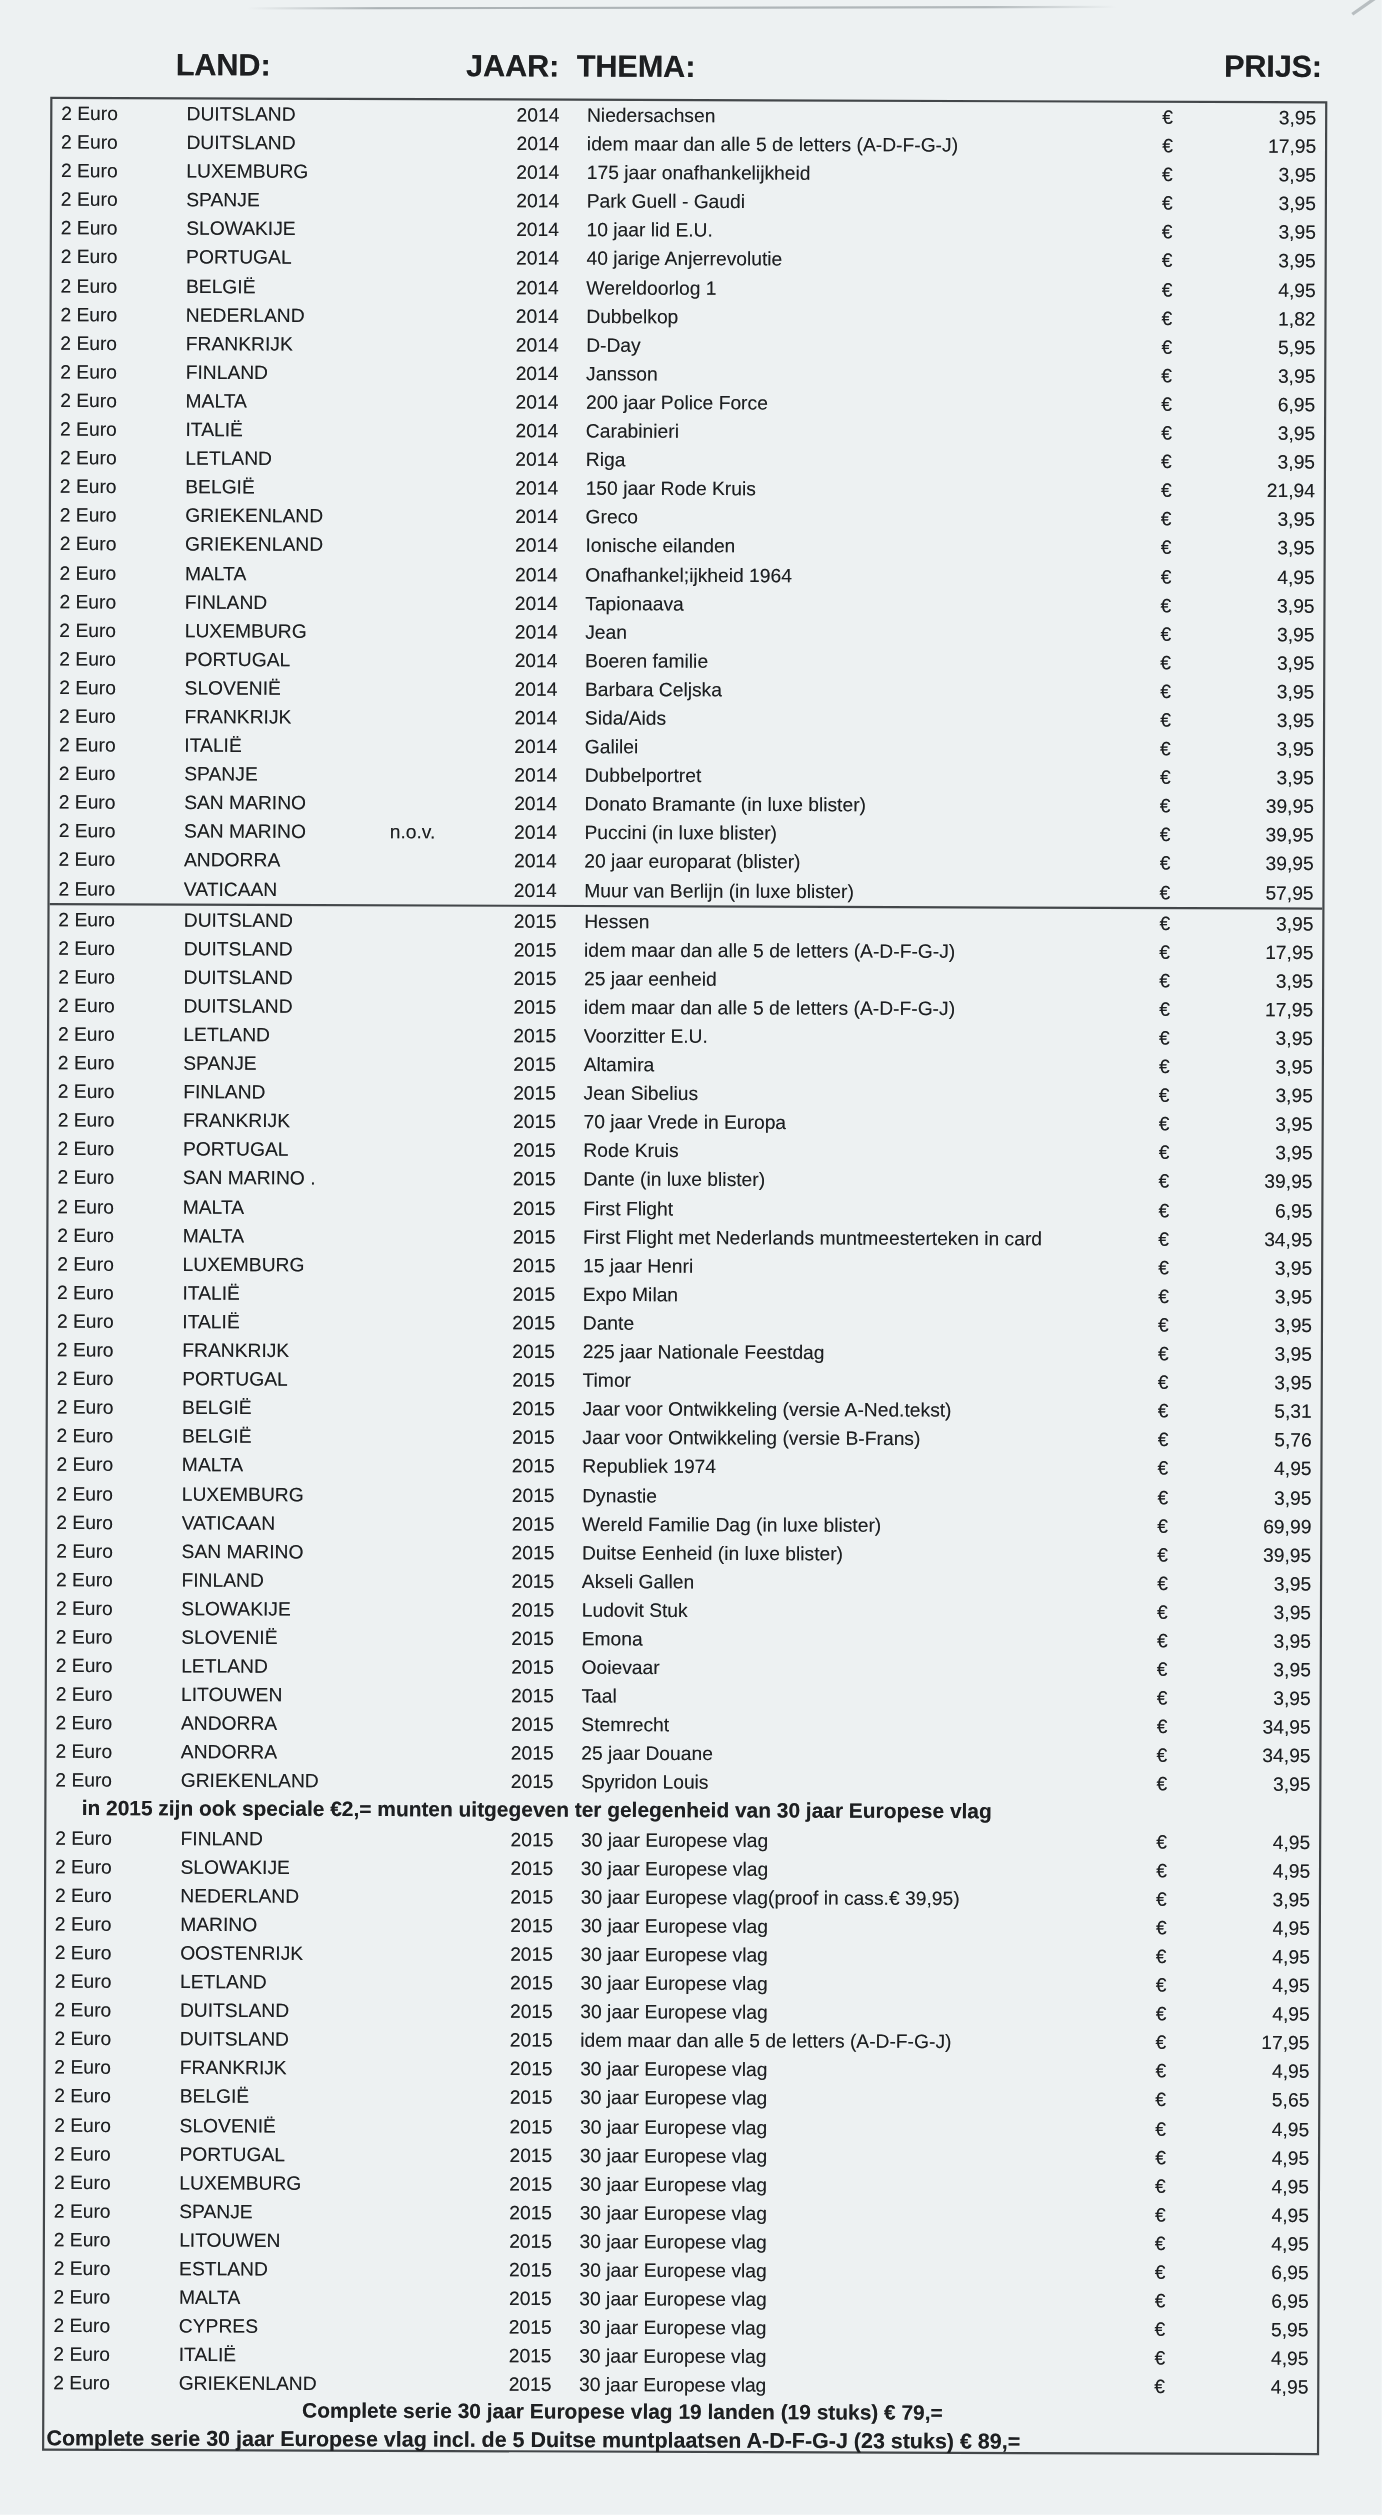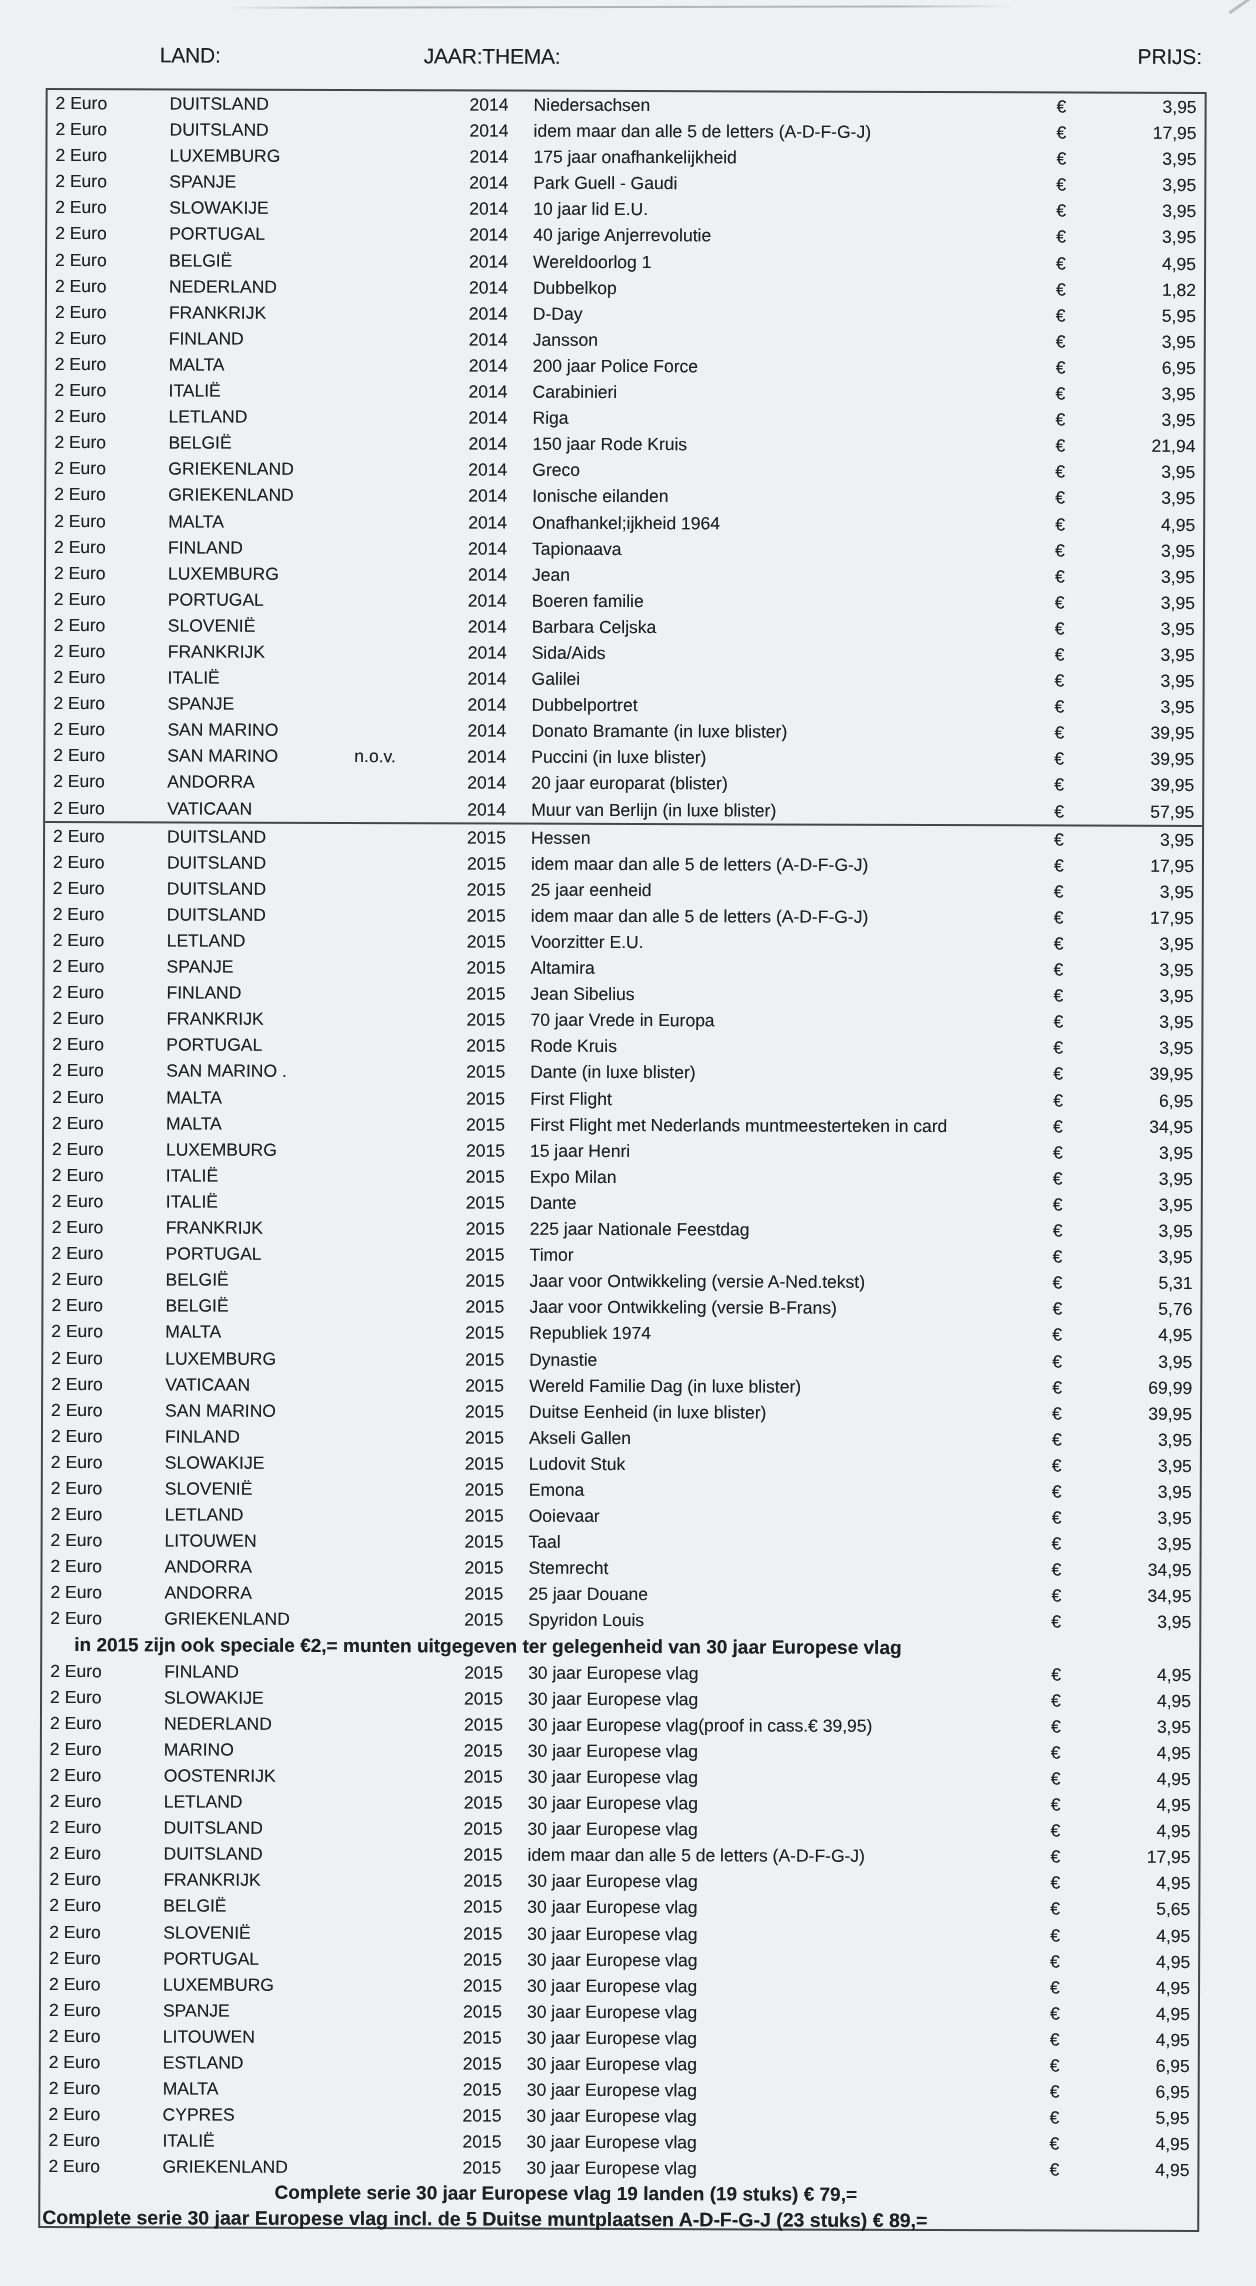--- a/index.html
+++ b/index.html
@@ -14,24 +14,24 @@
   .sheet{position:absolute;inset:0;transform:rotate(0.2deg);}
   .scan-line{
     position:absolute;top:6px;left:225px;width:790px;height:2px;
     background:linear-gradient(90deg, rgba(100,110,115,0), rgba(90,100,105,.45) 15%, rgba(90,100,105,.4) 85%, rgba(100,110,115,0));
     transform:rotate(-0.1deg);
   }
   .scan-mark{
     position:absolute;top:4px;right:3px;width:26px;height:3px;
     background:rgba(120,128,132,.45);transform:rotate(-35deg);
   }
-  .hdr{position:absolute;font-weight:normal;font-size:21px;letter-spacing:-0.2px;
+  .hdr{position:absolute;font-weight:bold;font-size:28px;letter-spacing:-0.2px;
        text-shadow:0 0 .5px rgba(30,33,35,.55);}
   .hdr-land{left:156px;top:45px;}
-  .hdr-jt{left:420px;top:45px;display:flex;gap:0;}
+  .hdr-jt{left:420px;top:45px;display:flex;gap:16px;}
   .hdr-prijs{top:43px;right:58px;}
   .table{
     position:absolute;left:42px;top:90px;width:1161px;height:2140px;
     border:2px solid #43474a;box-sizing:border-box;
   }
   .rows{position:relative;}
   .row{
     display:flex;height:26.1px;line-height:26.1px;font-size:17.5px;
     white-space:nowrap;text-shadow:0 0 .5px rgba(30,33,35,.5);
   }

